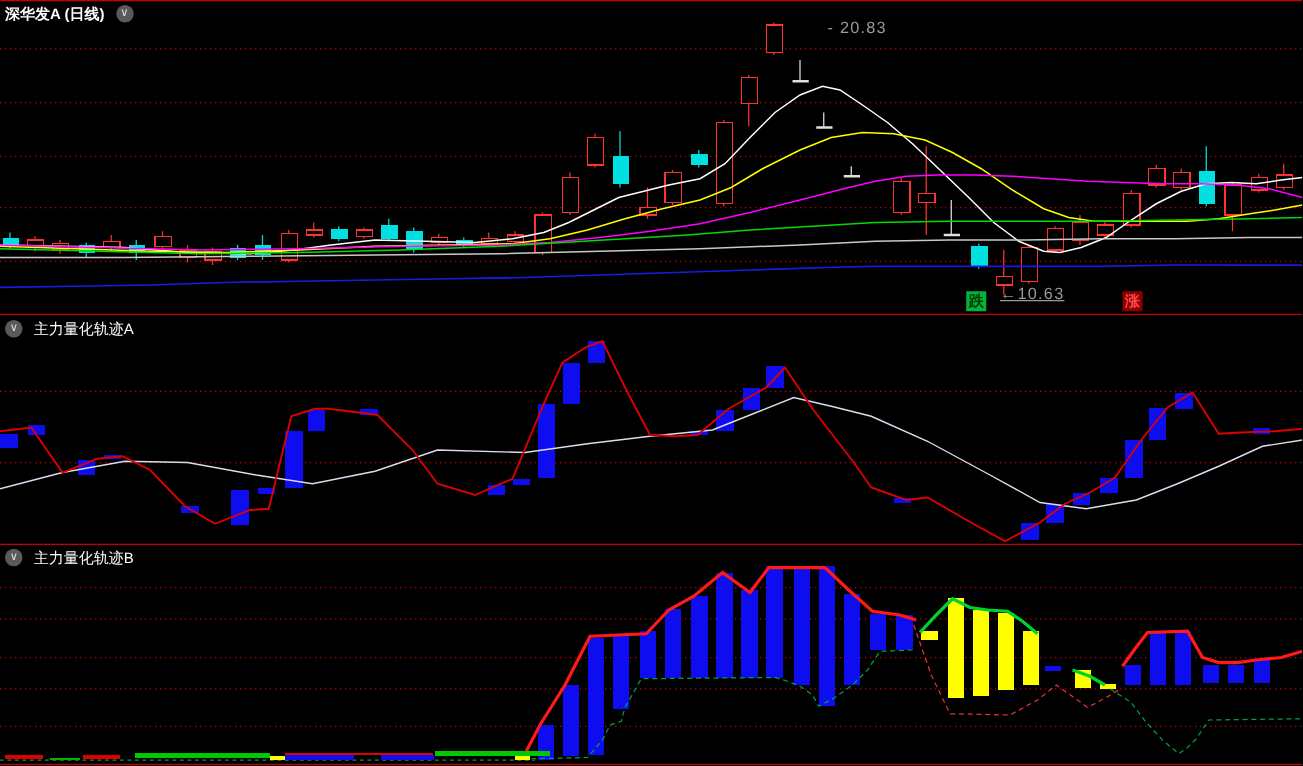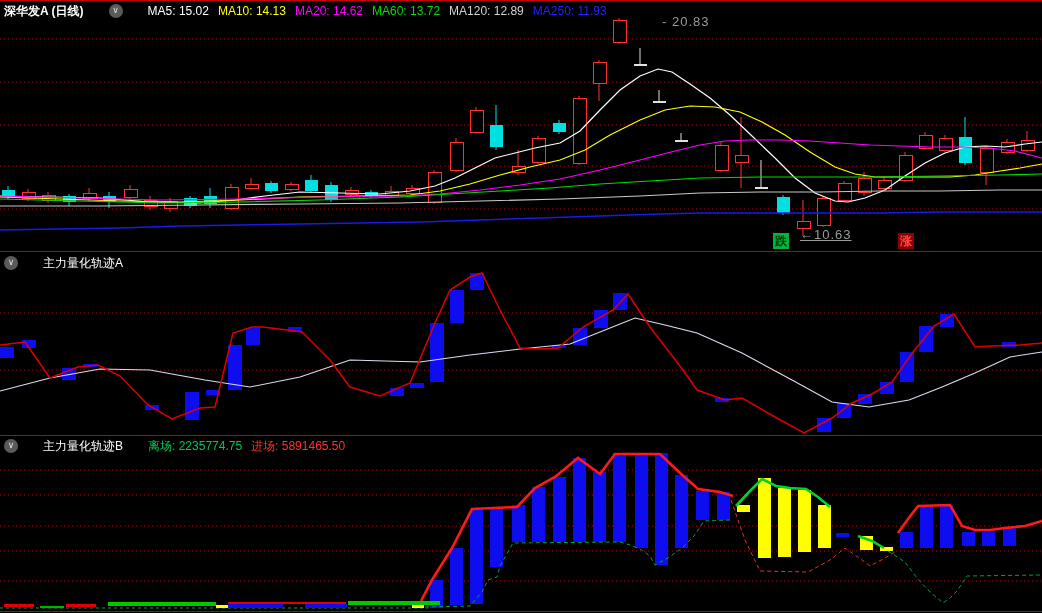--- a/index.html
+++ b/index.html
@@ -1,20 +1,20 @@
 <!DOCTYPE html>
 <html><head>
 <meta charset="utf-8">
 <style>
   html,body{margin:0;padding:0;background:#000;}
   #wrap{position:relative;width:1042px;height:613px;background:#000;overflow:hidden;
         font-family:"Liberation Sans","DejaVu Sans",sans-serif;}
   svg.panel{position:absolute;left:0;display:block;}
   .sep{position:absolute;left:0;width:1042px;height:1px;background:#c30000;z-index:3;}
-  .hdr{position:absolute;display:flex;align-items:center;gap:25px;font-size:12px;
+  .hdr{position:absolute;display:flex;align-items:center;gap:9px;font-size:12px;
        height:18px;z-index:4;white-space:nowrap;}
   .title{color:#ffffff;font-weight:bold;}
   .ptitle{color:#ffffff;}
   .ico{width:14px;height:14px;border-radius:50%;background:#5a5a5a;color:#e0e0e0;
        font-size:9px;line-height:13px;text-align:center;cursor:pointer;flex:0 0 auto;}
   .leg{display:flex;gap:9px;}
   .ann{position:absolute;color:#9a9a9a;font-size:13px;z-index:4;letter-spacing:1px;}
   .badge{position:absolute;width:16px;height:16px;font-size:12px;line-height:17px;
          text-align:center;font-weight:bold;z-index:4;}
   #ann-high{left:634px;top:14px;margin-left:28px;}
@@ -230,41 +230,29 @@
     </svg>
 
   <div class="sep" style="top:0;"></div>
   <div class="sep" style="top:251px;"></div>
   <div class="sep" style="top:435px;"></div>
   <div class="sep" style="top:611px;"></div>
 
   <div class="hdr" style="top:2px;left:4px;">
     <span class="title">深华发A (日线)</span>
     <span class="ico">∨</span>
-    <span class="leg" id="leg1">
-        <span style="color: rgb(255, 255, 255);">MA5: 15.02</span>
-        <span style="color: rgb(255, 255, 0);">MA10: 14.13</span>
-        <span style="color: rgb(255, 0, 255);">MA20: 14.62</span>
-        <span style="color: rgb(0, 220, 0);">MA60: 13.72</span>
-        <span style="color: rgb(210, 210, 210);">MA120: 12.89</span>
-        <span style="color: rgb(34, 34, 255);">MA250: 11.93</span>
-      </span>
   </div>
 
   <div class="hdr" style="top:254px;left:4px;">
     <span class="ico">∨</span>
     <span class="ptitle">主力量化轨迹A</span>
   </div>
 
   <div class="hdr" style="top:437px;left:4px;">
     <span class="ico">∨</span>
     <span class="ptitle">主力量化轨迹B</span>
-    <span class="leg" id="leg3">
-        <span style="color: rgb(0, 200, 80);">离场: 2235774.75</span>
-        <span style="color: rgb(255, 50, 50);">进场: 5891465.50</span>
-      </span>
   </div>
 
   <div class="ann" id="ann-high">- 20.83</div>
   <div class="ann" id="ann-low">←10.63</div>
   <div class="badge" id="badge-fall" style="background: rgb(0, 180, 60); color: rgb(0, 60, 0);">跌</div>
   <div class="badge" id="badge-rise" style="background: rgb(140, 0, 0); color: rgb(255, 70, 70);">涨</div>
 </div>
 
 </body></html>

